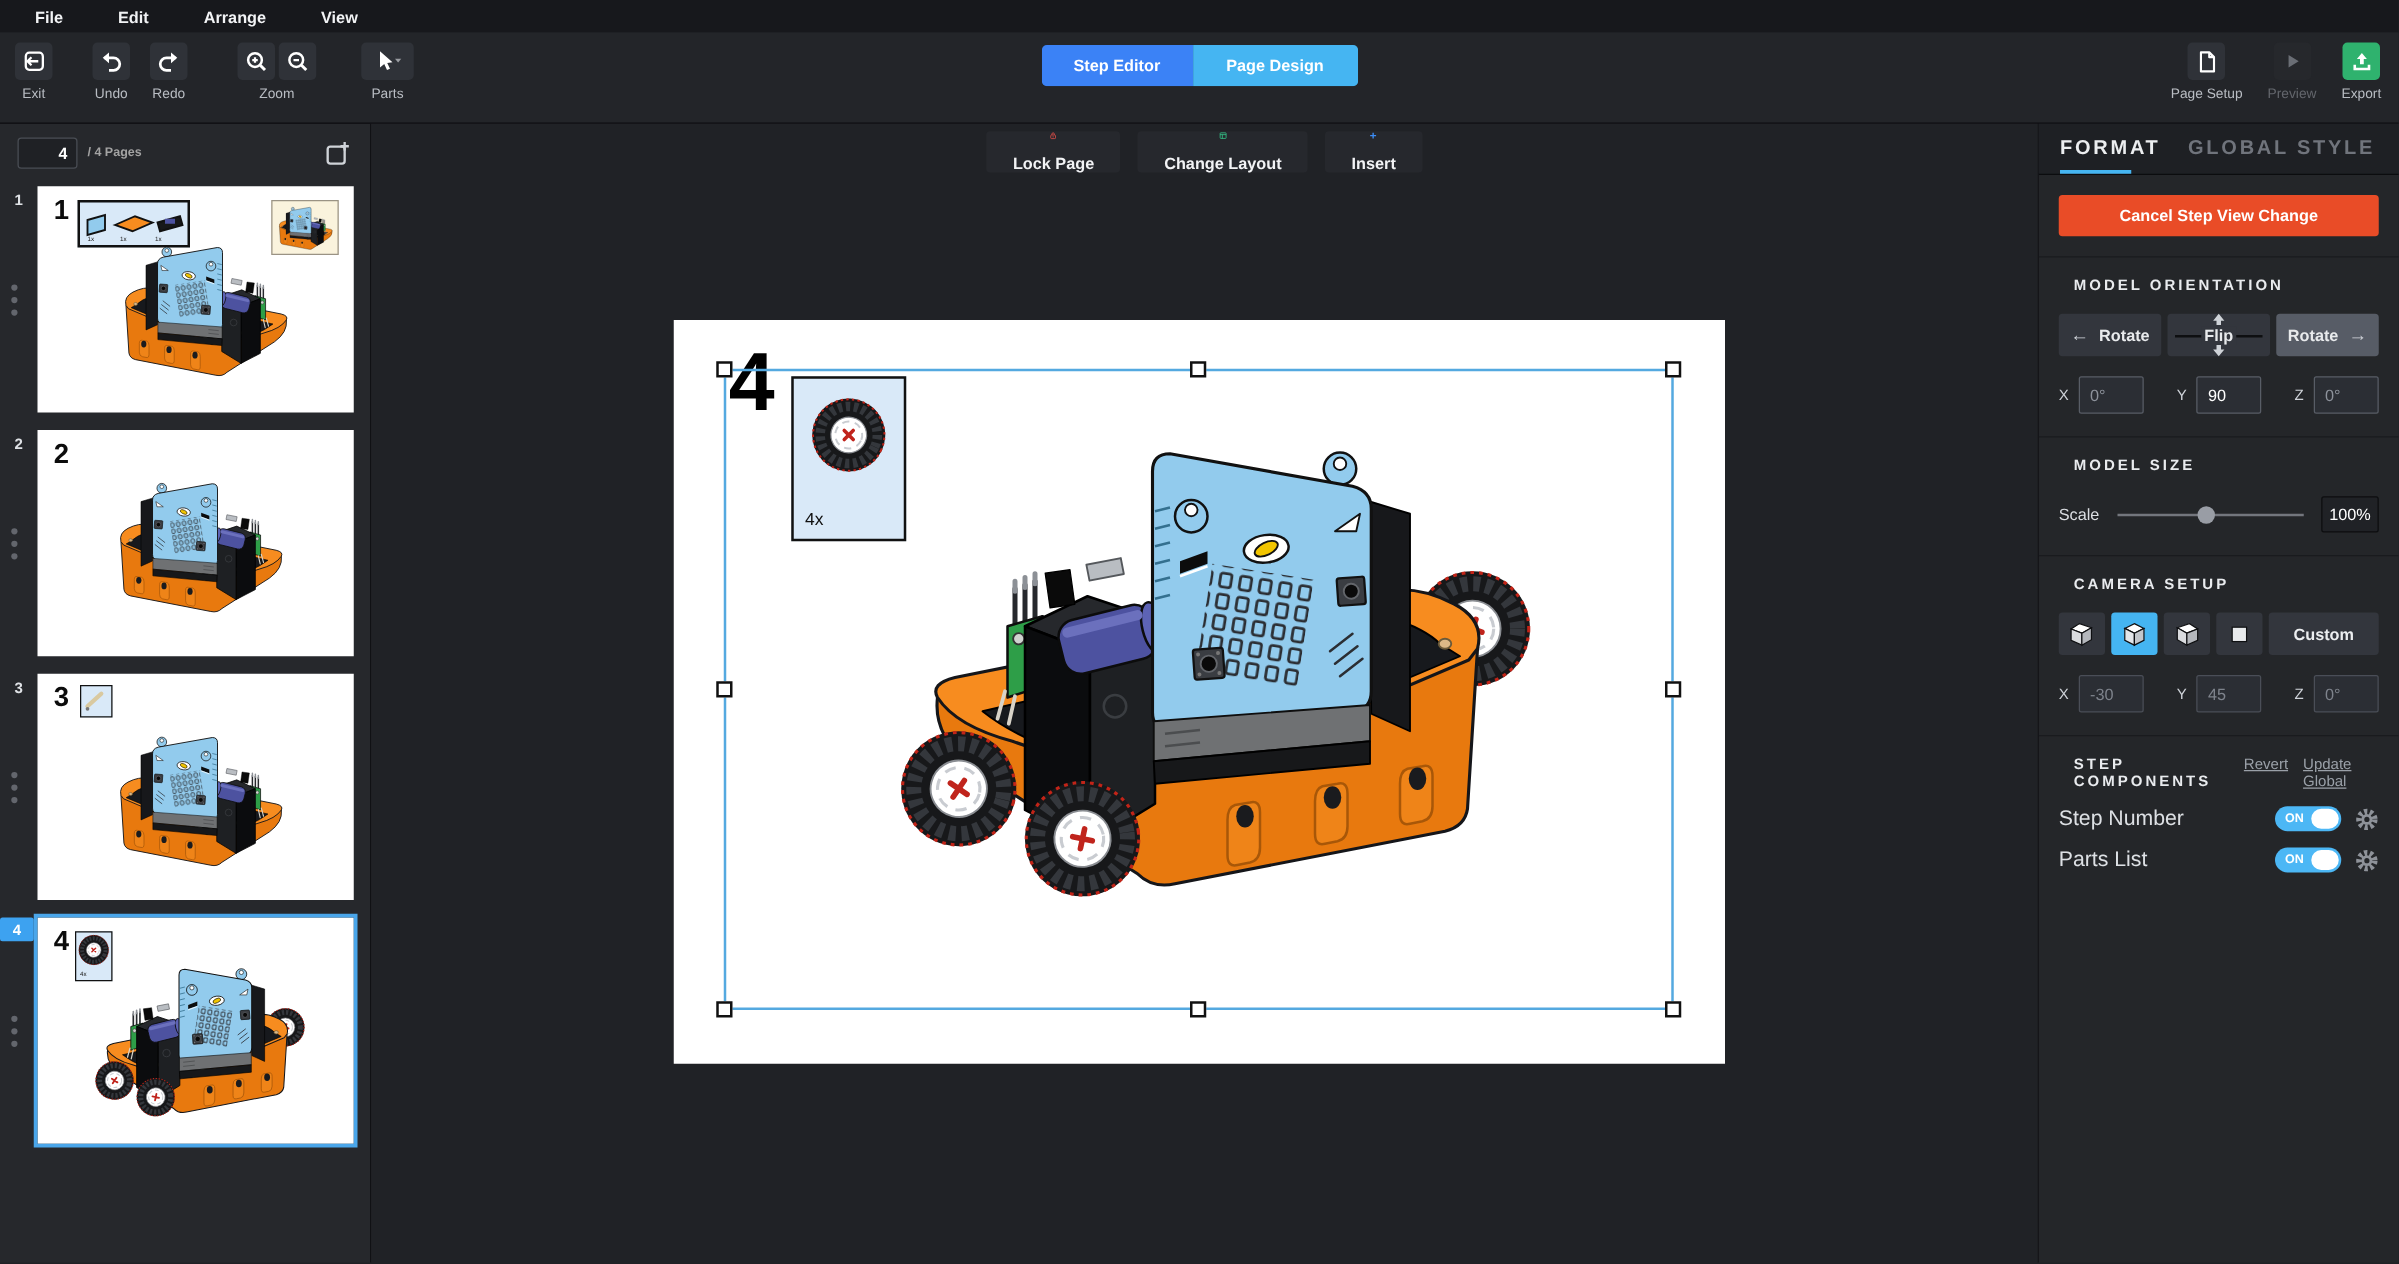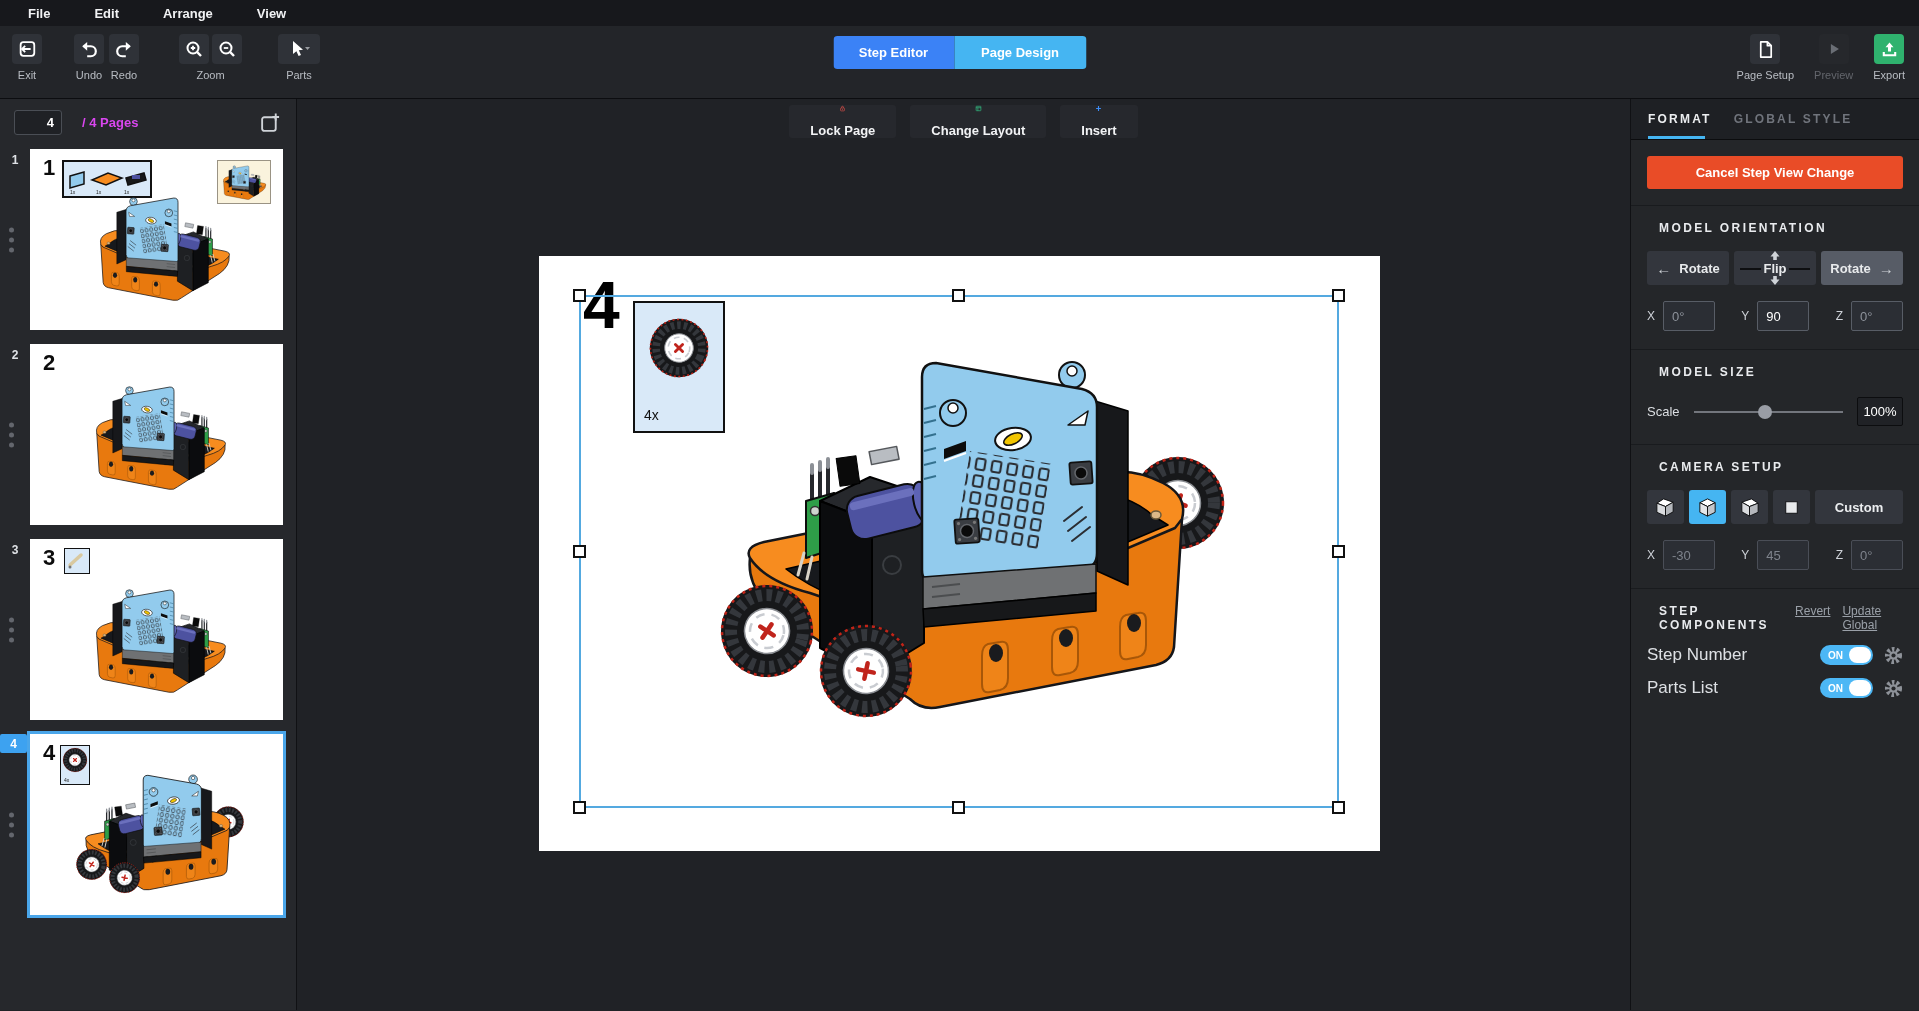--- a/index.html
+++ b/index.html
@@ -32,21 +32,21 @@
 
   
   .app-body { display:flex; height:911px; }
 
   
   .sidebar { width:297px; background:#26282c; border-right:1px solid #101114; }
   .counter-row { height:46px; display:flex; align-items:center; padding:0 14px; }
   .page-input { width:48px; height:25px; background:#1f2125; border:1px solid #4a4e55;
     border-radius:3px; color:#fff; font-size:13px; font-weight:700; text-align:right;
     padding-right:7px; font-family:inherit; }
-  .counter-label { margin-left:20px; color:#d946ef; font-size:13px; font-weight:700; flex:1; }
+  .counter-label { margin-left:8px; color:#a3a3a3; font-size:10px; font-weight:700; flex:1; }
   .thumbs { padding-top:4px; }
   .thumb-row { position:relative; display:flex; margin-bottom:14px; }
   .strip { width:30px; position:relative; flex:none; }
   .pnum { color:#dfe2e6; font-size:12px; font-weight:700; text-align:center;
     width:100%; display:block; padding-top:4px; }
   .pnum-badge { position:absolute; left:0; top:0; width:27px; height:19px; background:#3da2f0;
     border-radius:2px; color:#fff; font-size:12px; font-weight:700;
     display:flex; align-items:center; justify-content:center; }
   .dots { position:absolute; left:9px; top:50%; transform:translateY(-50%); }
   .dots i { display:block; width:5px; height:5px; border-radius:50%; background:#63666d; margin:5px 0; }
@@ -76,21 +76,21 @@
   .handle { position:absolute; width:13px; height:13px; background:#fff; border:2px solid #111;
     pointer-events:auto; }
   .h-nw{left:-8px;top:-8px} .h-n{left:calc(50% - 7px);top:-8px} .h-ne{right:-8px;top:-8px}
   .h-w{left:-8px;top:calc(50% - 7px)} .h-e{right:-8px;top:calc(50% - 7px)}
   .h-sw{left:-8px;bottom:-8px} .h-s{left:calc(50% - 7px);bottom:-8px} .h-se{right:-8px;bottom:-8px}
 
   
   .format-panel { width:289px; background:#242629; border-left:1px solid #101114; }
   .ftabs { position:relative; height:41px; background:#1e2024; border-bottom:1px solid #0b0c0e;
     display:flex; align-items:center; gap:22px; padding:0 17px; }
-  .ftab { font-size:12px; font-weight:700; letter-spacing:2.2px; cursor:pointer; }
+  .ftab { font-size:16px; font-weight:700; letter-spacing:2.2px; cursor:pointer; }
   .ftab.on { color:#eceef0; }
   .ftab.off { color:#70747c; }
   .ftab-underline { position:absolute; left:17px; bottom:0; width:57px; height:3px; background:#45b5f2; }
   .cancel-wrap { padding:16px; border-bottom:1px solid #191b1e; }
   .cancel-btn { width:100%; height:33px; background:#e94c27; border:none; border-radius:3px;
     color:#fff; font-size:13px; font-weight:700; font-family:inherit; cursor:pointer; }
   .psec { padding:15px 16px 18px; border-bottom:1px solid #191b1e; }
   .sec-title { font-size:12px; font-weight:700; letter-spacing:2.4px; color:#e9ebee;margin-left:12px; }
   .sec-head-row { display:flex; align-items:baseline; }
   .plink { font-size:12px; color:#9aa0a8; text-decoration:underline; cursor:pointer; }
@@ -313,21 +313,21 @@
     </div>
     <div class="tgroup" style="margin-left:32px">
       <div class="tile">
           <svg width="20" height="20" viewBox="0 0 22 22">
             <path d="M5 8 h8 a5.5 5.5 0 0 1 0 11 h-4" fill="none" stroke="#fff" stroke-width="2.4"></path>
             <path d="M9 3.2 L3.5 8 L9 12.8 Z" fill="#fff"></path>
           </svg>
         </div>
       <span class="tlabel">Undo</span>
     </div>
-    <div class="tgroup" style="margin-left:5px">
+    <div class="tgroup" style="margin-left:16px">
       <div class="tile">
           <svg width="20" height="20" viewBox="0 0 22 22">
             <path d="M17 8 h-8 a5.5 5.5 0 0 0 0 11 h4" fill="none" stroke="#fff" stroke-width="2.4"></path>
             <path d="M13 3.2 L18.5 8 L13 12.8 Z" fill="#fff"></path>
           </svg>
         </div>
       <span class="tlabel">Redo</span>
     </div>
     <div class="tgroup" style="margin-left:40px">
       <div style="display:flex; gap:3px">

